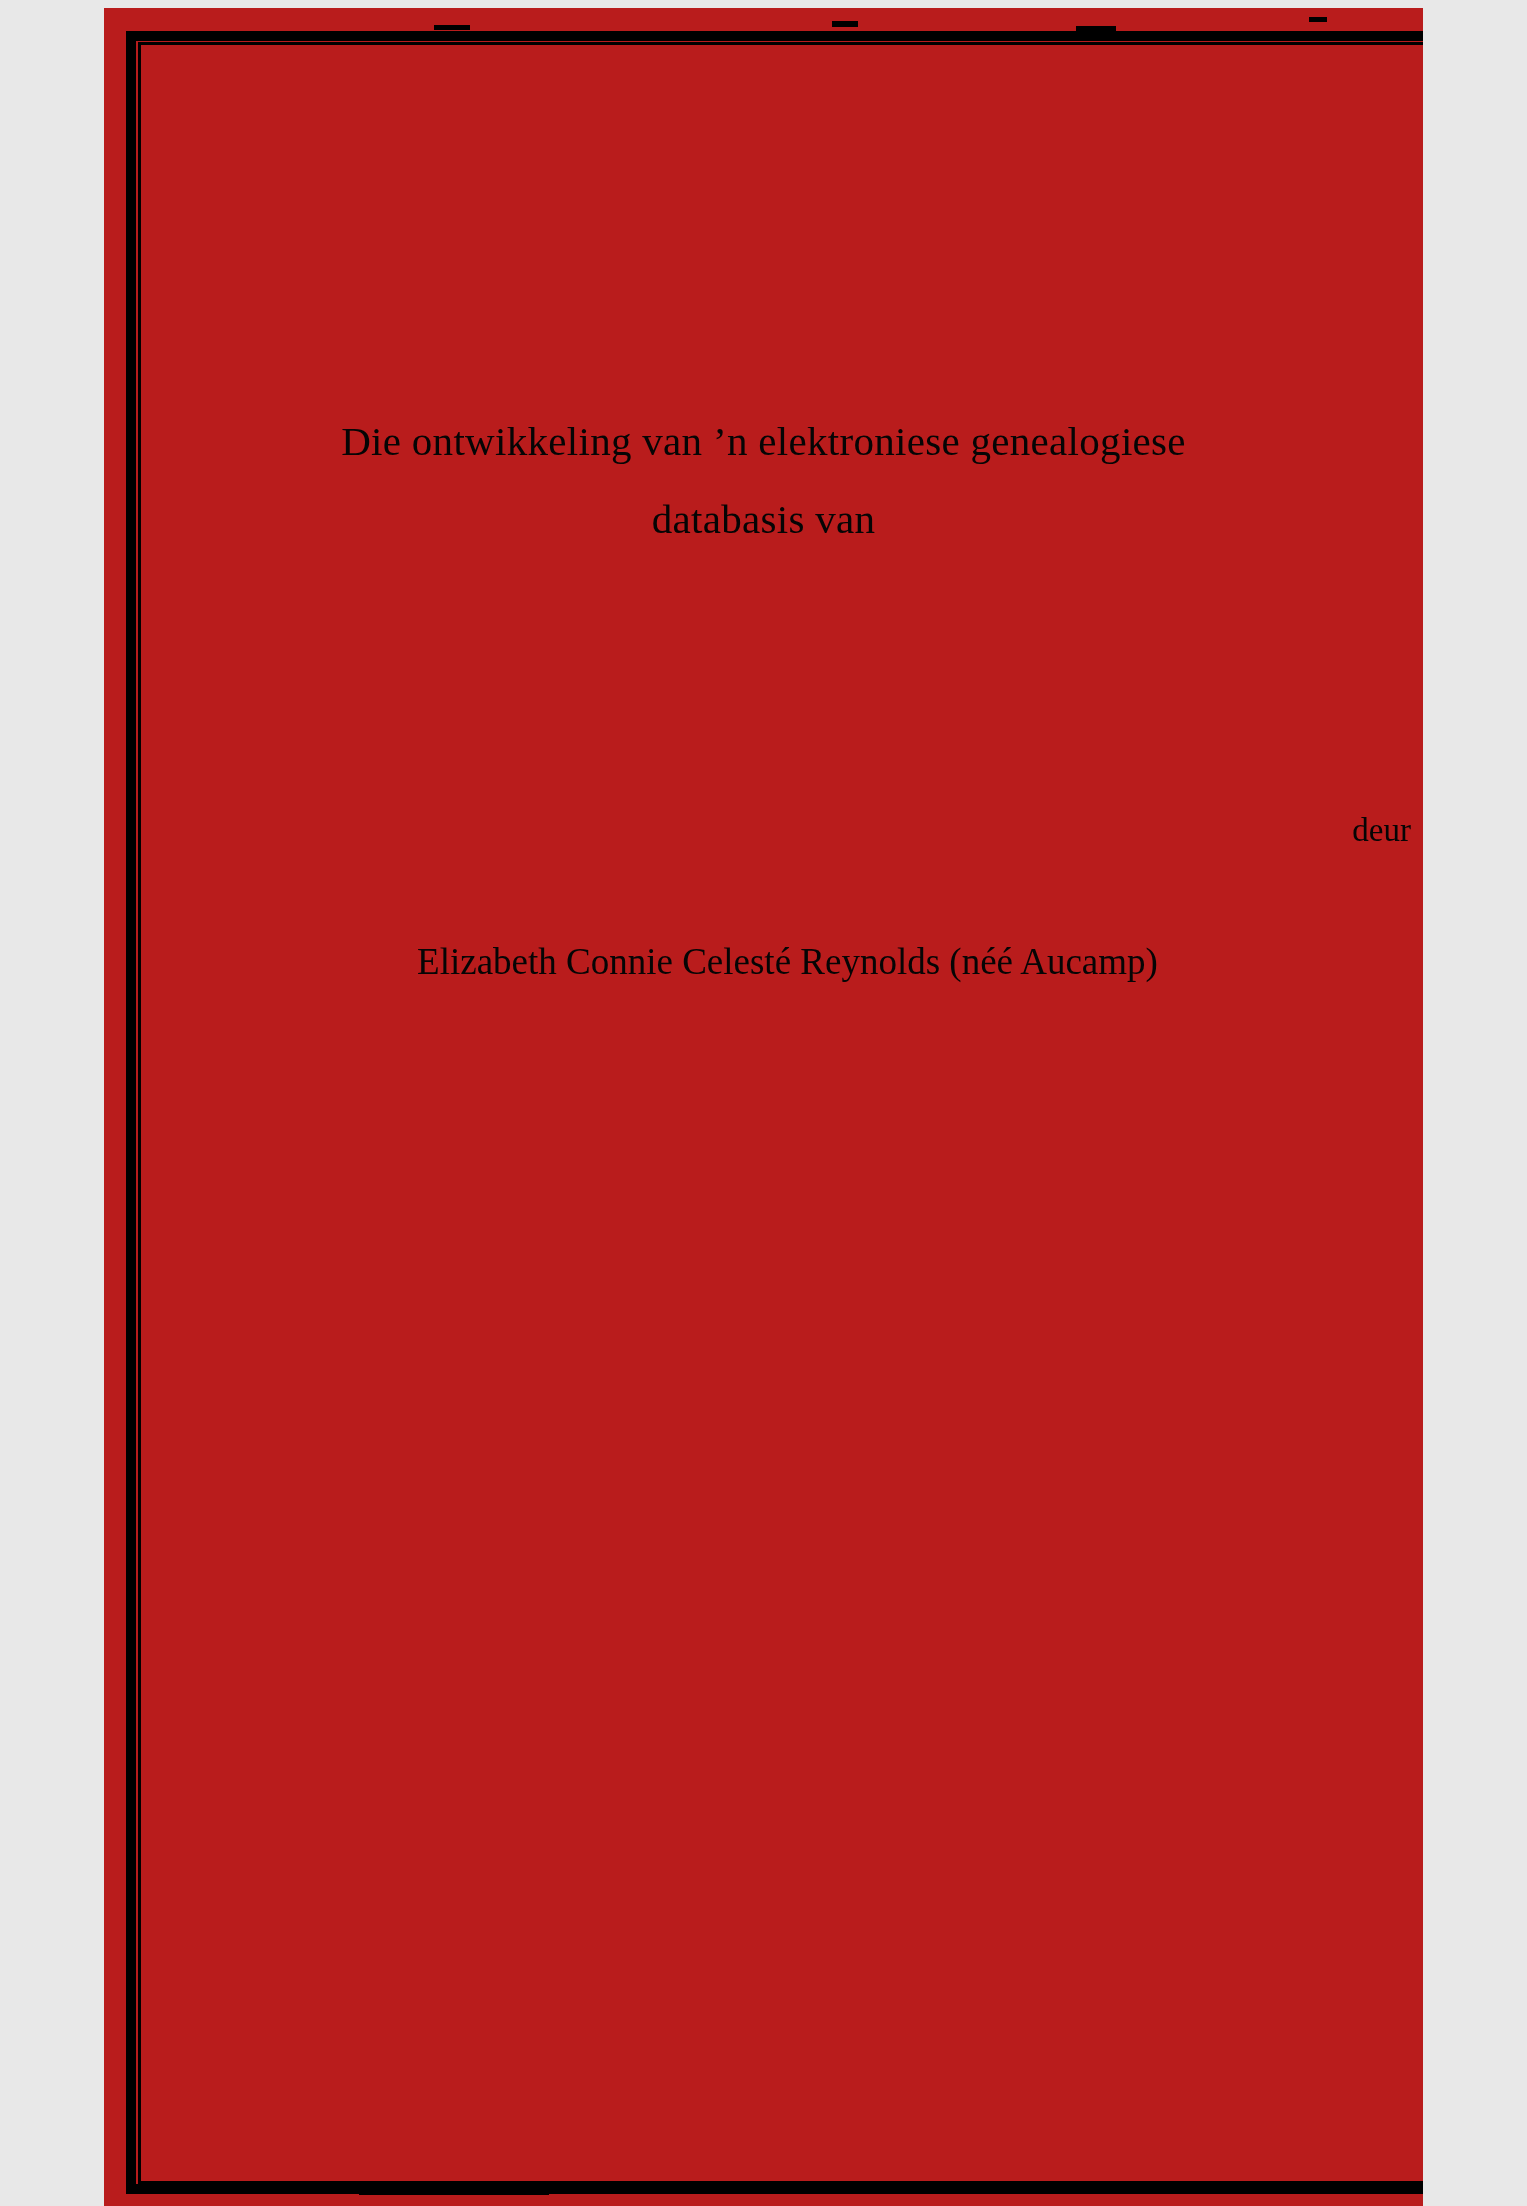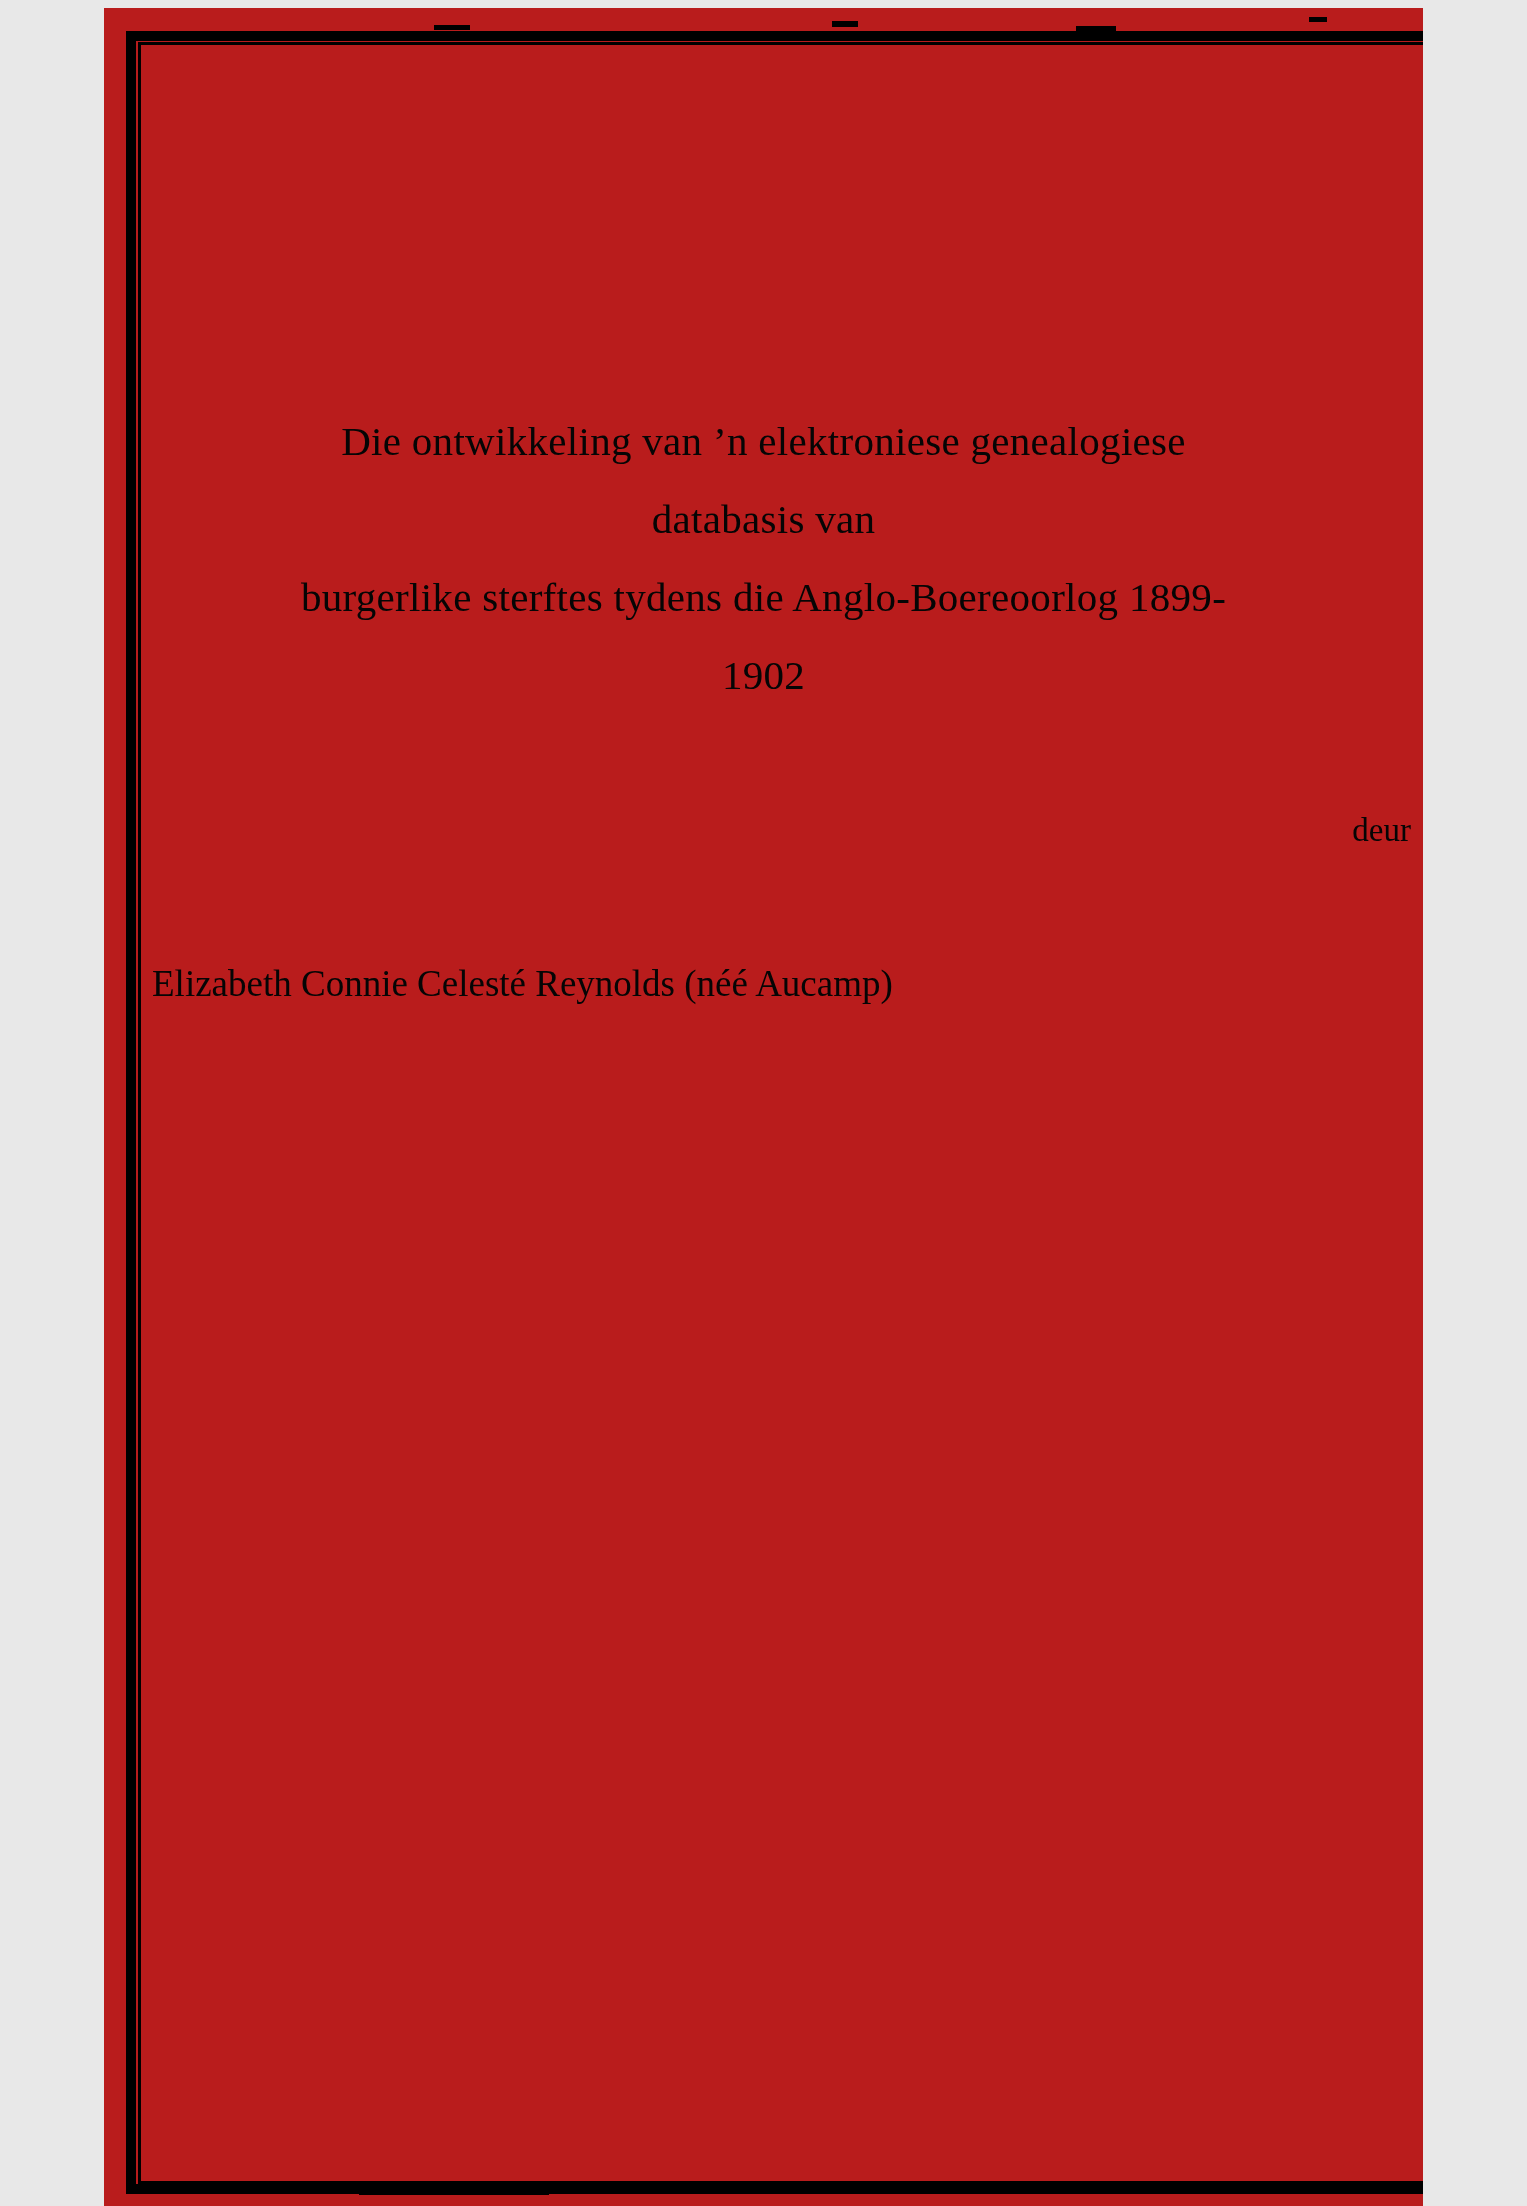--- a/index.html
+++ b/index.html
@@ -48,21 +48,22 @@
   .byline {
     position: absolute;
     left: 0; right: 12px;
     top: 804px;
     text-align: right;
     font-size: 33px;
   }
   .author {
     position: absolute;
     left: 0; right: 0;
-    top: 954px;
+    top: 932px;
+    text-align: center;
     font-size: 37px;
     padding-left: 48px;
   }
   .statement {
     position: absolute;
     left: 192px;
     top: 1222px;
     width: 1163px;
     font-size: 32px;
     line-height: 43px;
@@ -109,21 +110,20 @@
   <div class="artifact a1"></div>
   <div class="artifact a2"></div>
   <div class="artifact a3"></div>
   <div class="artifact a4"></div>
   <div class="artifact a5"></div>
   <div class="artifact a6"></div>
   <div class="artifact a7"></div>
 
   <div class="title-block">
     <div>Die ontwikkeling van ’n elektroniese genealogiese databasis van</div>
-    <div>burgerlike sterftes tydens die Anglo-Boereoorlog 1899-1902</div>
   </div>
 
   <div class="byline">deur</div>
 
   <div class="author">Elizabeth Connie Celesté Reynolds (néé Aucamp)</div>
 
 
 
 
 </div>

